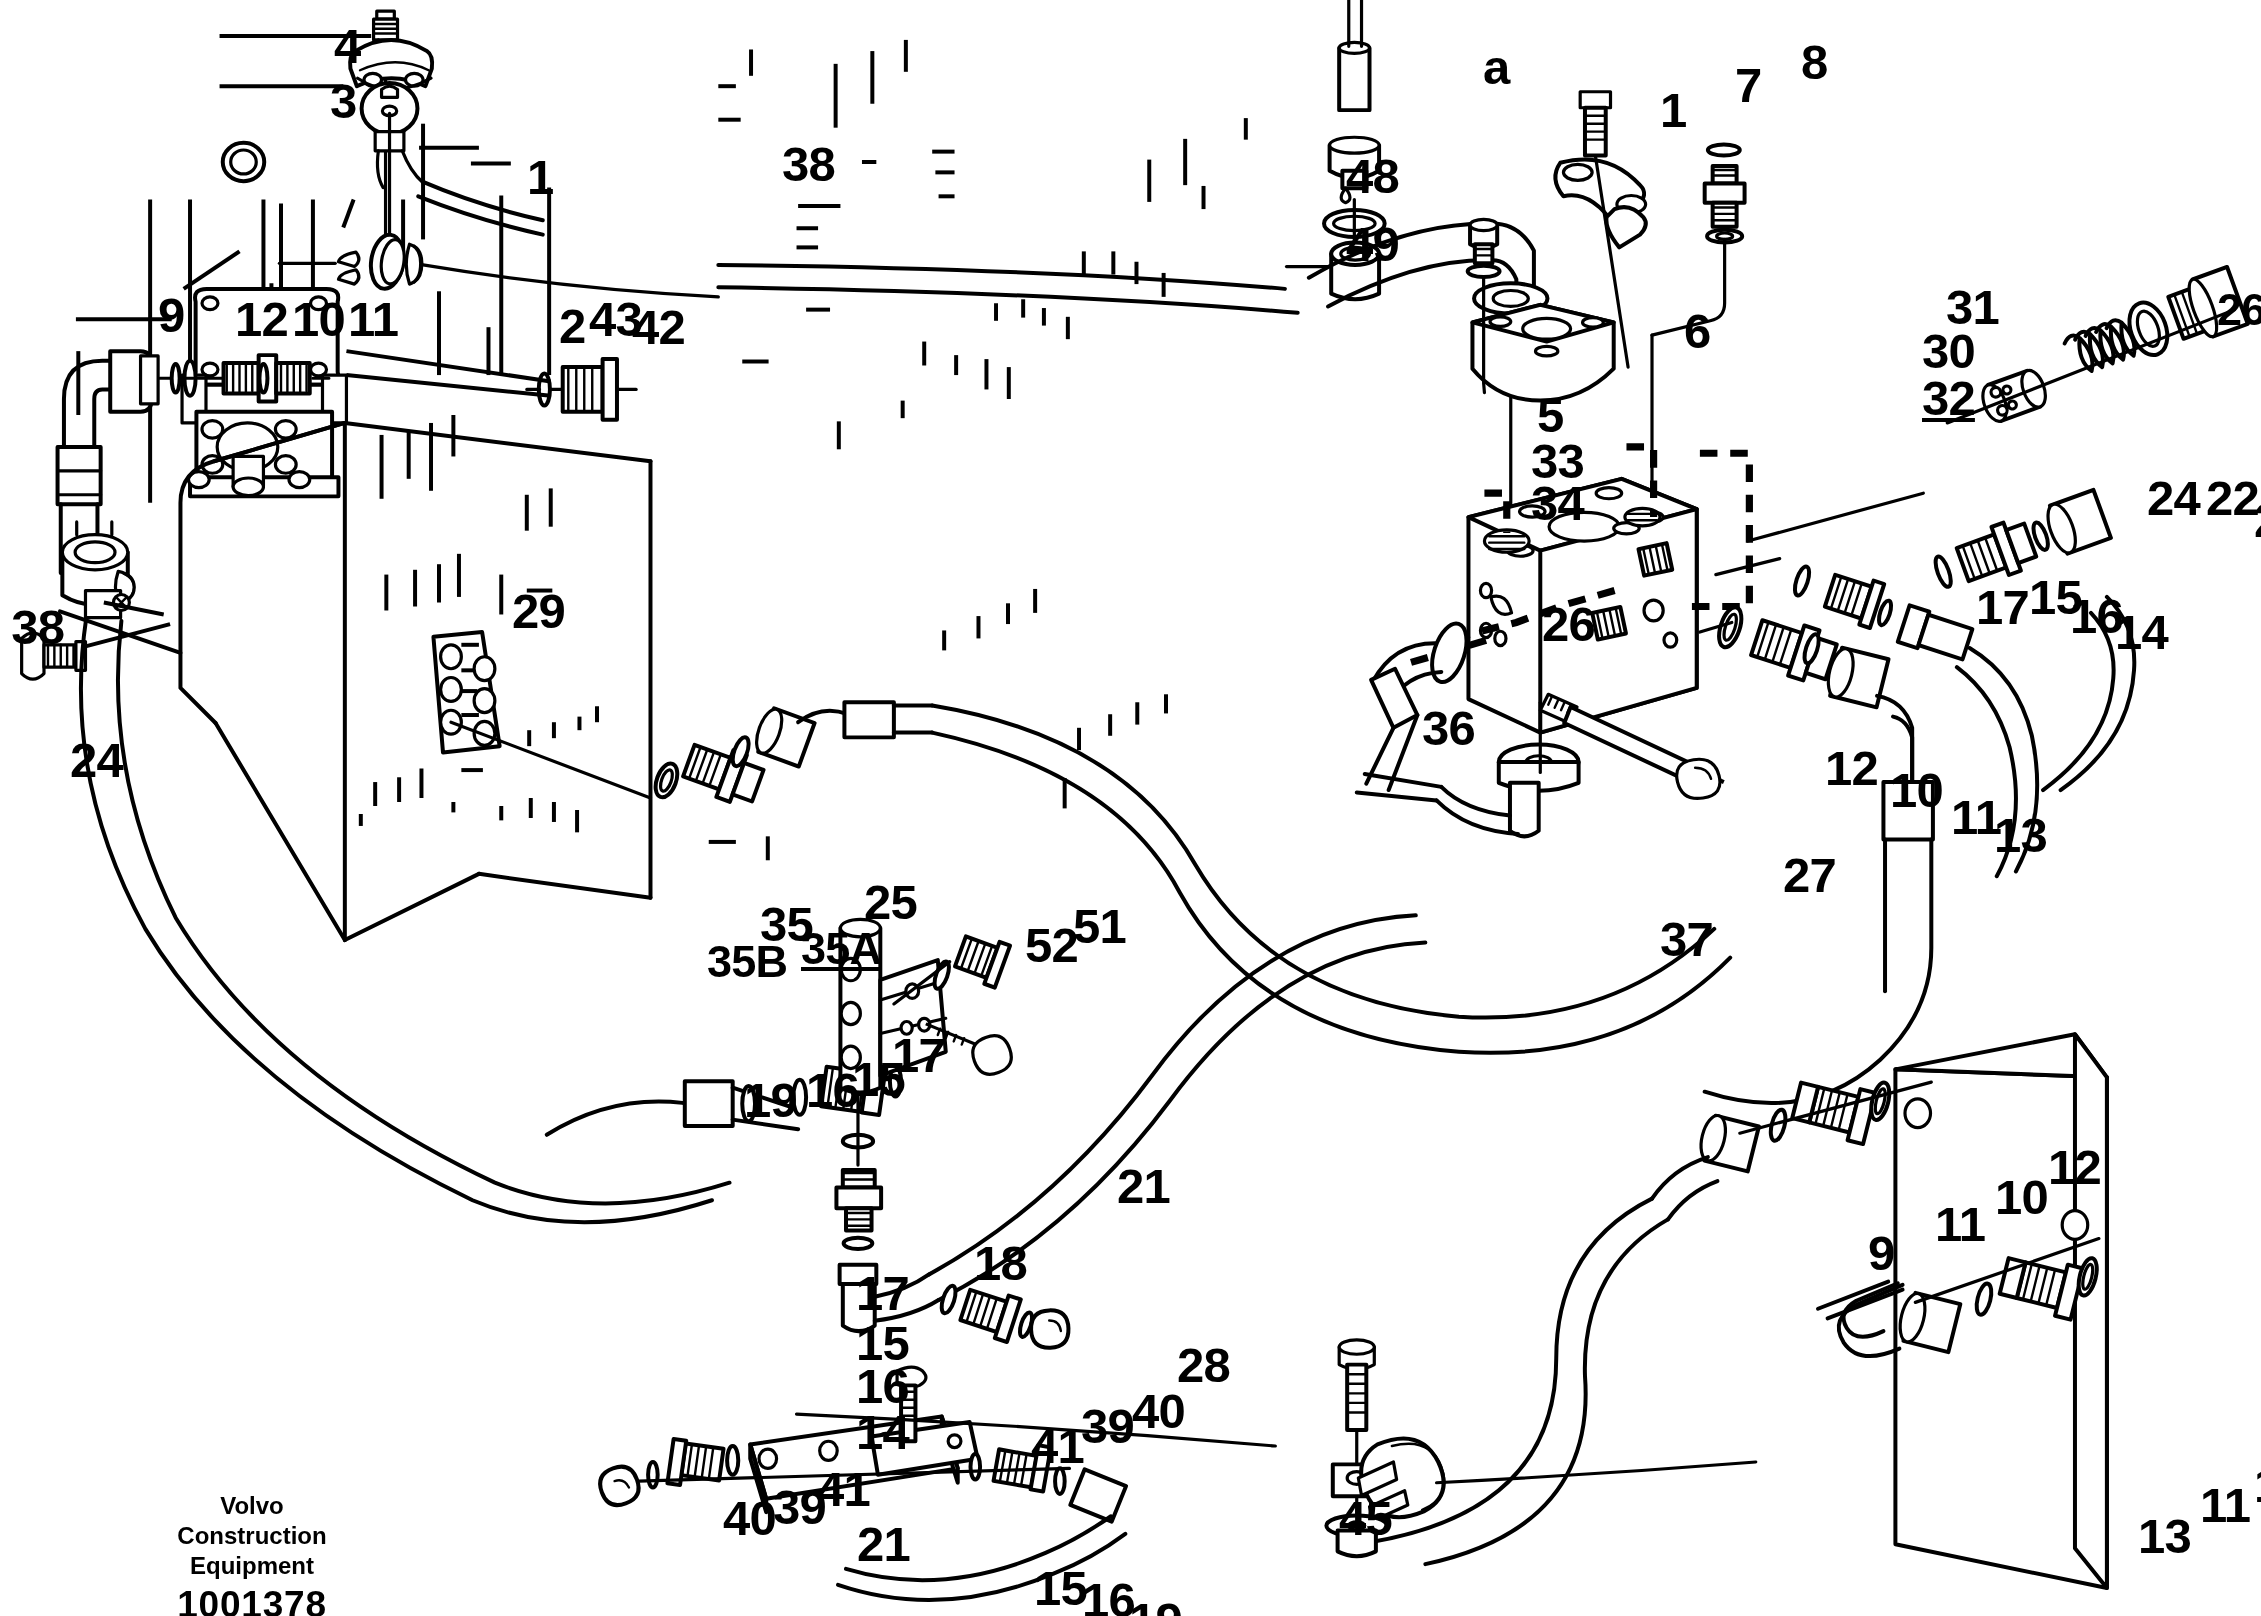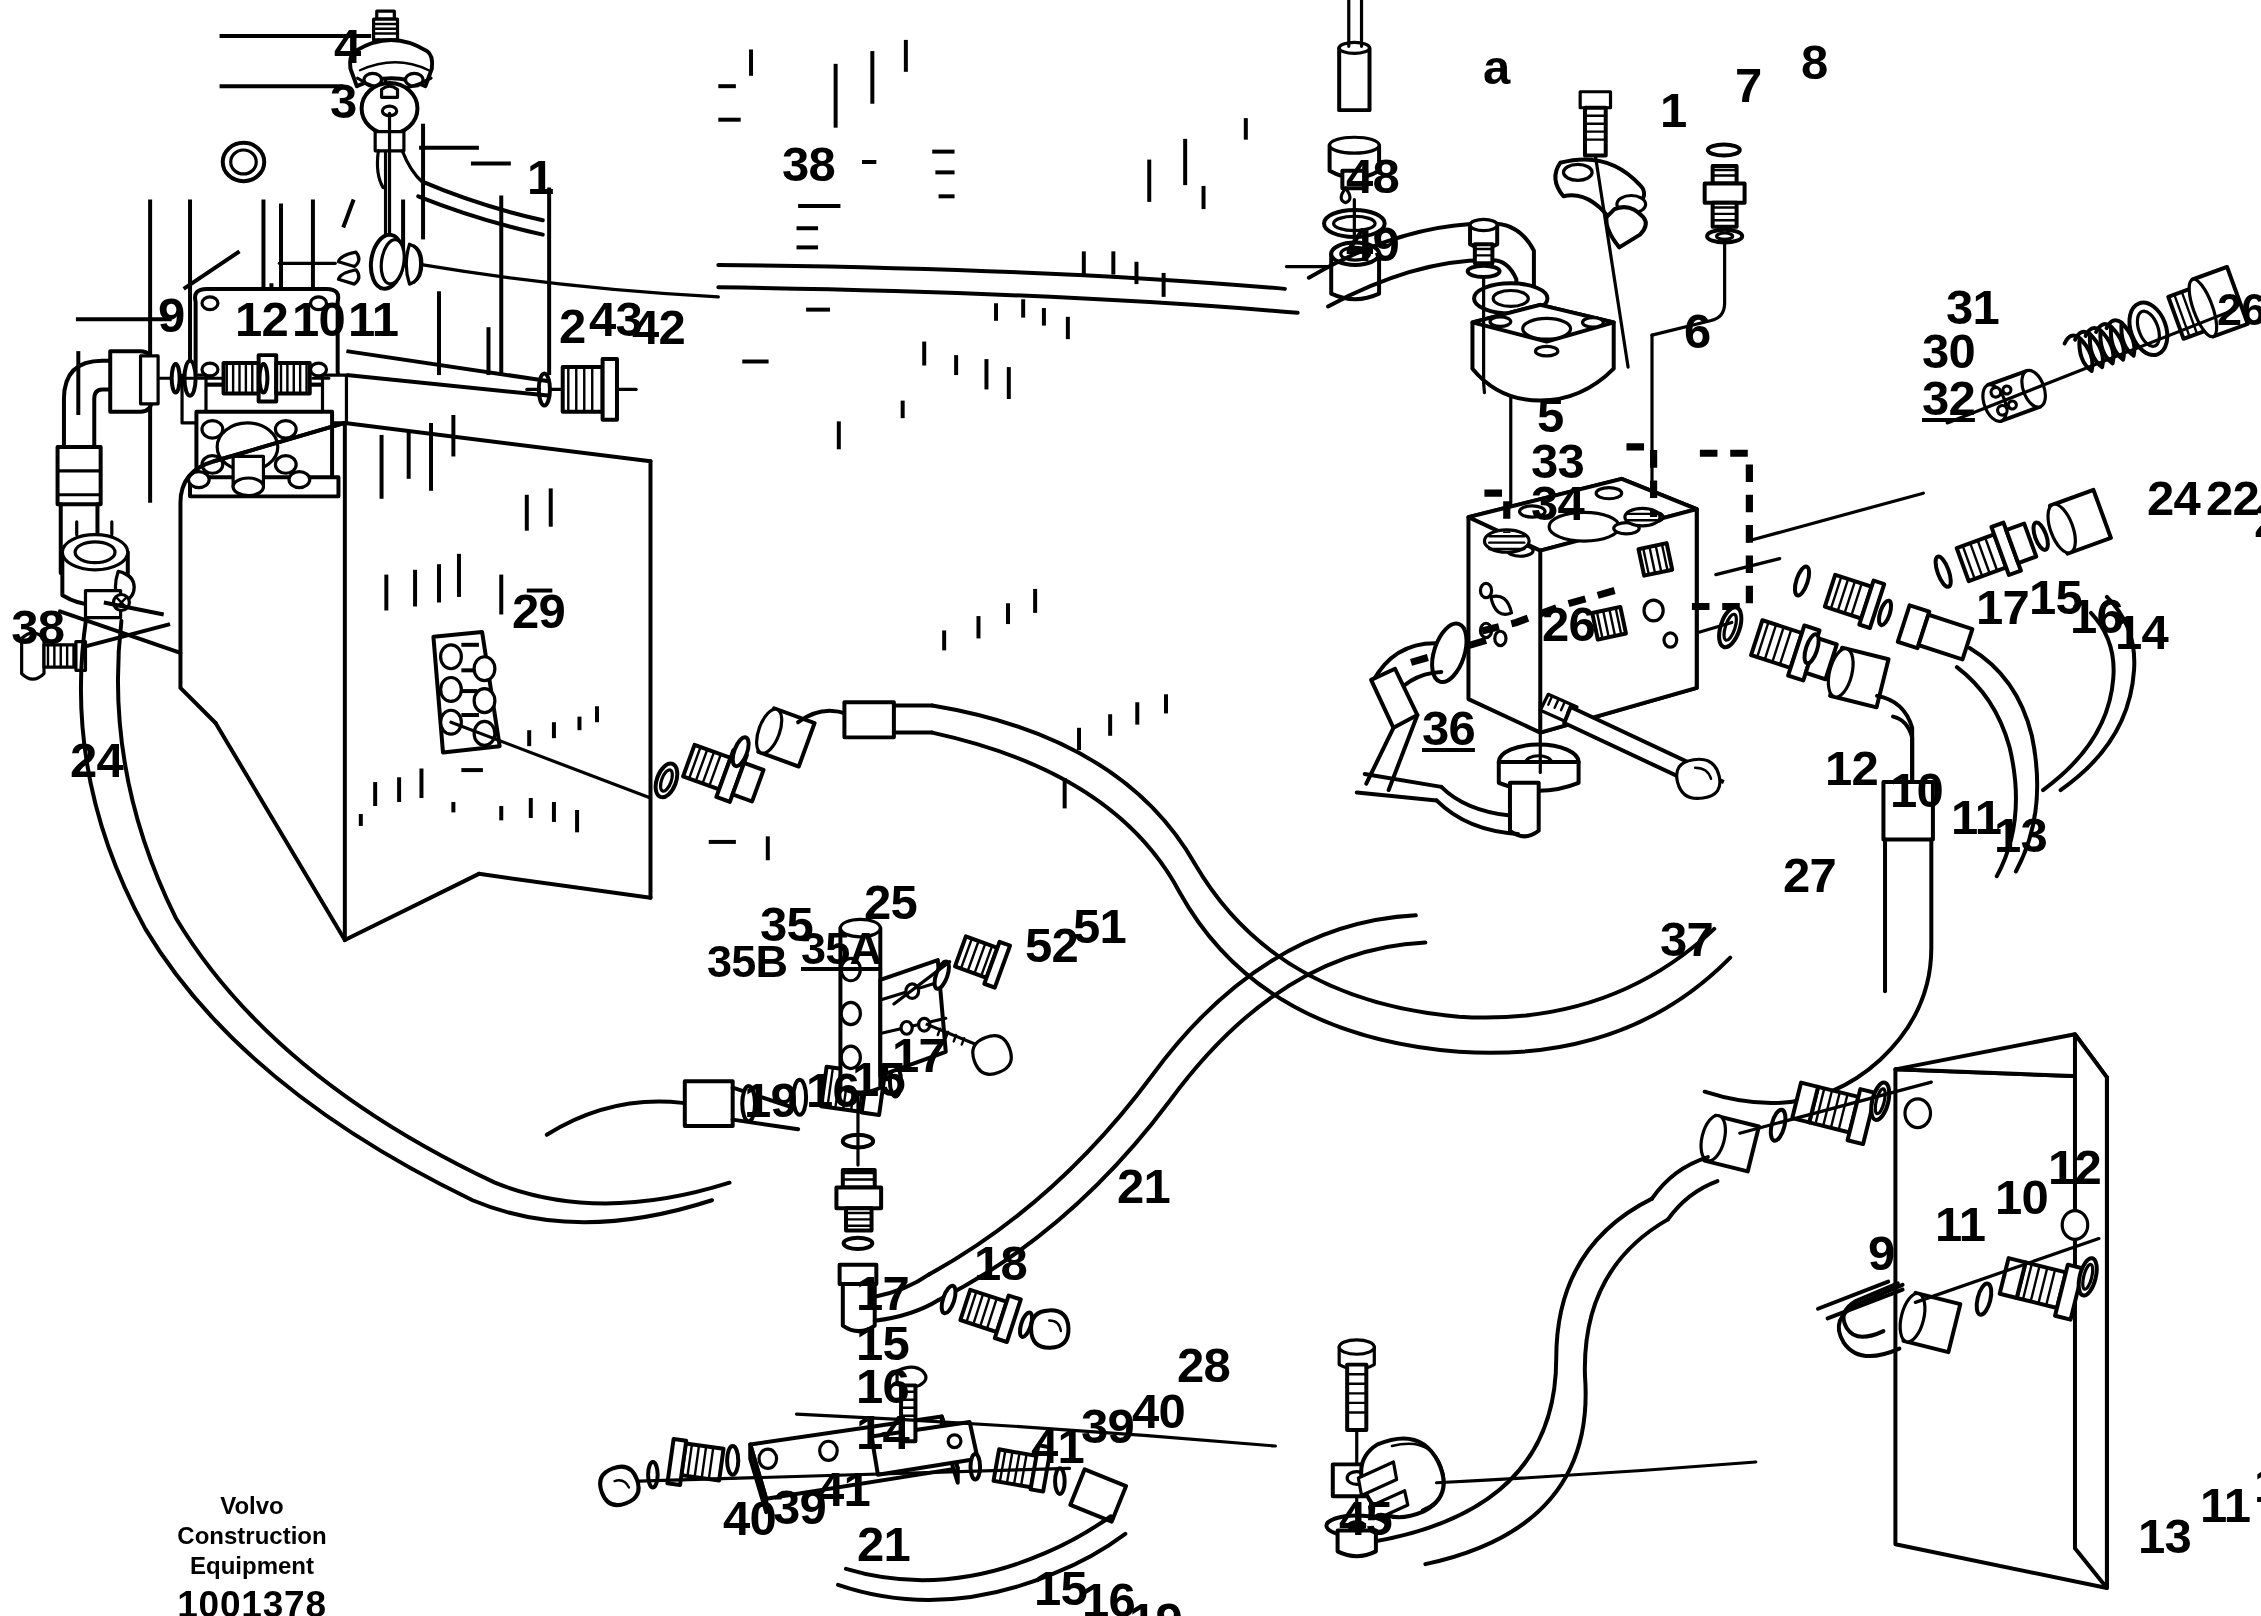--- a/index.html
+++ b/index.html
@@ -796,21 +796,21 @@
       <div class="lbl" style="left: 1735px; top: 61px;">7</div>
       <div class="lbl" style="left: 1801px; top: 38px;">8</div>
       <div class="lbl" style="left: 1922px; top: 283px; margin-left: 24px;">31</div>
       <div class="lbl" style="left: 1922px; top: 327px;">30</div>
       <div class="lbl" style="left: 1922px; top: 374px; text-decoration: underline;">32</div>
       <div class="lbl" style="left: 1684px; top: 307px;">6</div>
       <div class="lbl" style="left: 1537px; top: 391px;">5</div>
       <div class="lbl" style="left: 1531px; top: 437px;">33</div>
       <div class="lbl" style="left: 1531px; top: 479px;">34</div>
       <div class="lbl" style="left: 1542px; top: 600px;">26</div>
-      <div class="lbl" style="left: 1422px; top: 704px; text-decoration: underline;">36</div>
+      <div class="lbl" style="left: 1422px; top: 704px;">36</div>
       <div class="lbl" style="left: 1660px; top: 915px;">37</div>
       <div class="lbl" style="left: 1783px; top: 851px;">27</div>
       <div class="lbl" style="left: 1825px; top: 744px;">12</div>
       <div class="lbl" style="left: 1890px; top: 766px;">10</div>
       <div class="lbl" style="left: 1951px; top: 793px;">11</div>
       <div class="lbl" style="left: 1994px; top: 811px;">13</div>
       <div class="lbl" style="left: 1976px; top: 583px;">17</div>
       <div class="lbl" style="left: 2029px; top: 573px;">15</div>
       <div class="lbl" style="left: 2070px; top: 592px;">16</div>
       <div class="lbl" style="left: 2115px; top: 608px;">14</div>

